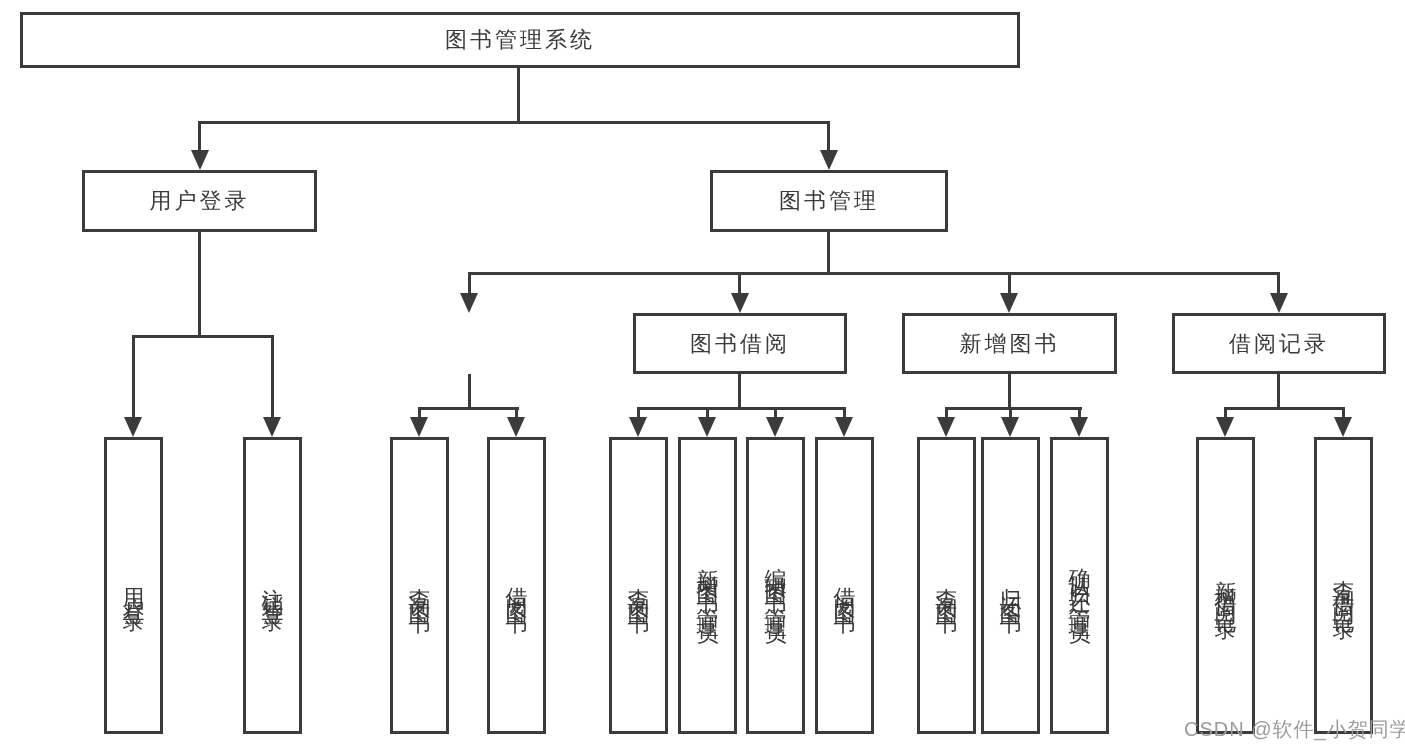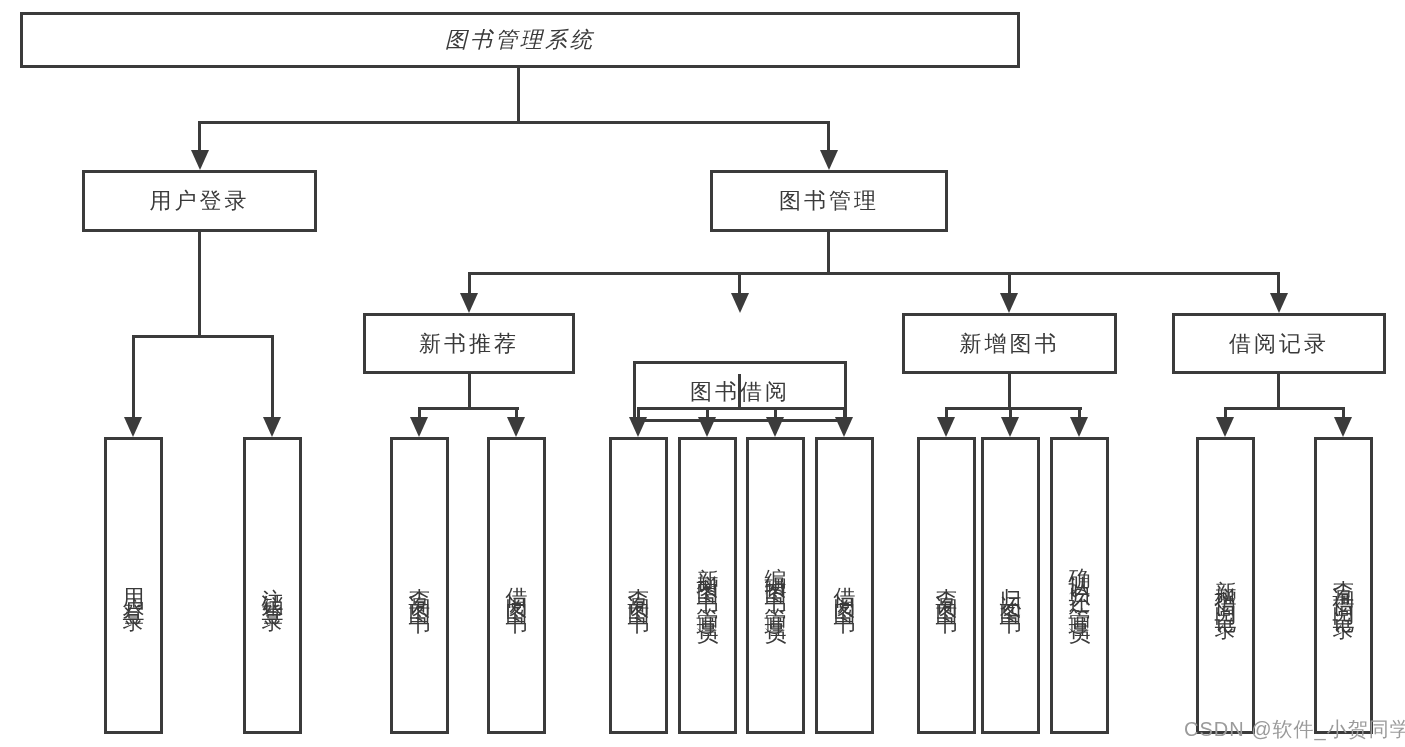--- a/index.html
+++ b/index.html
@@ -48,21 +48,21 @@
     color: #9b9b9b;
     white-space: nowrap;
     z-index: 5;
   }
 </style>
 </head>
 <body>
 
 <div class="canvas">
 
-  <div class="node h" style="left:20px; top:12px; width:1000px; height:56px;font-style:italic;">
+  <div class="node h" style="left:20px; top:12px; width:1000px; height:56px;">
     <span class="lbl">图书管理系统</span>
   </div>
 
   <div class="ln" style="left:517px; top:68px; width:3px; height:53px;"></div>
   <div class="ln" style="left:198px; top:121px; width:632px; height:3px;"></div>
   <div class="ln" style="left:198px; top:121px; width:3px; height:31px;"></div>
   <div class="ar" style="left:191px; top:150px;"></div>
   <div class="ln" style="left:827px; top:121px; width:3px; height:31px;"></div>
   <div class="ar" style="left:820px; top:150px;"></div>
 
@@ -84,24 +84,21 @@
   <div class="ln" style="left:468px; top:272px; width:812px; height:3px;"></div>
   <div class="ln" style="left:468px; top:272px; width:3px; height:23px;"></div>
   <div class="ar" style="left:460px; top:293px;"></div>
   <div class="ln" style="left:738px; top:272px; width:3px; height:23px;"></div>
   <div class="ar" style="left:731px; top:293px;"></div>
   <div class="ln" style="left:1008px; top:272px; width:3px; height:23px;"></div>
   <div class="ar" style="left:1000px; top:293px;"></div>
   <div class="ln" style="left:1277px; top:272px; width:3px; height:23px;"></div>
   <div class="ar" style="left:1270px; top:293px;"></div>
 
-  <div class="node h" style="left:363px; top:313px; width:212px; height:61px;">
-    <span class="lbl">新书推荐</span>
-  </div>
-  <div class="node h" style="left:633px; top:313px; width:214px; height:61px;margin-top:48px;">
+  <div class="node h" style="left:633px; top:313px; width:214px; height:61px;">
     <span class="lbl">图书借阅</span>
   </div>
   <div class="node h" style="left:902px; top:313px; width:215px; height:61px;">
     <span class="lbl">新增图书</span>
   </div>
   <div class="node h" style="left:1172px; top:313px; width:214px; height:61px;">
     <span class="lbl">借阅记录</span>
   </div>
 
   <div class="ln" style="left:468px; top:374px; width:3px; height:34px;"></div>

